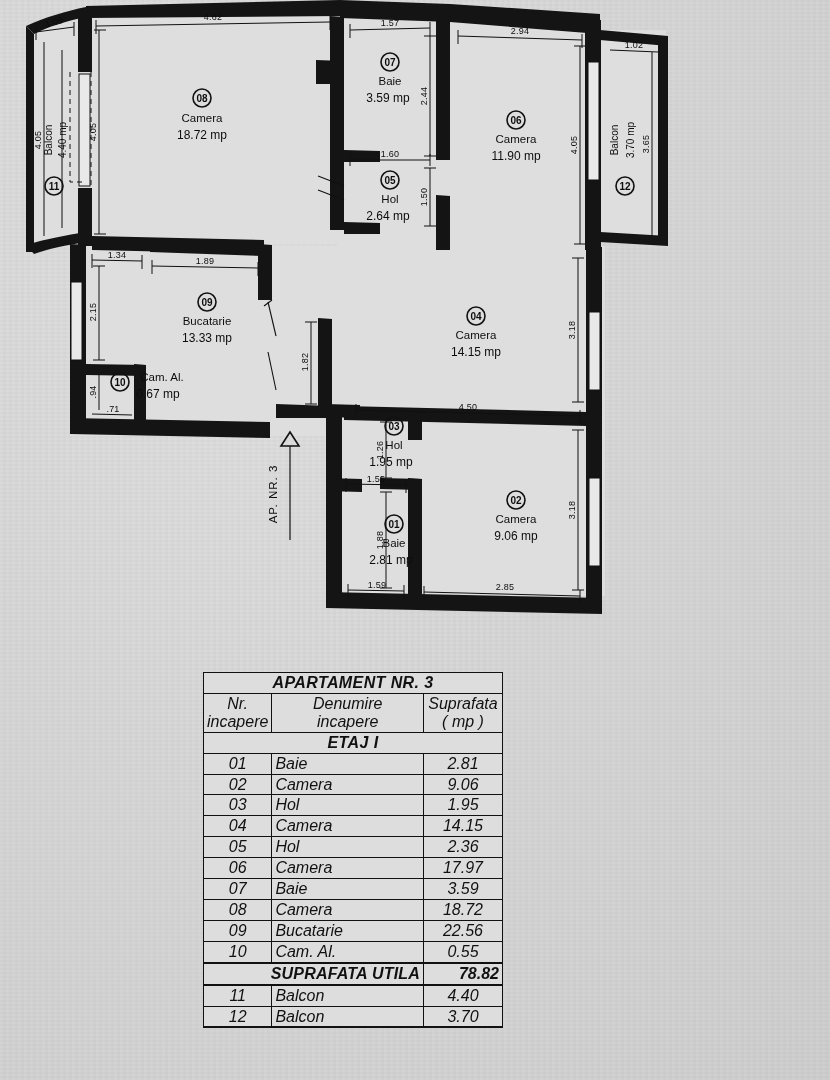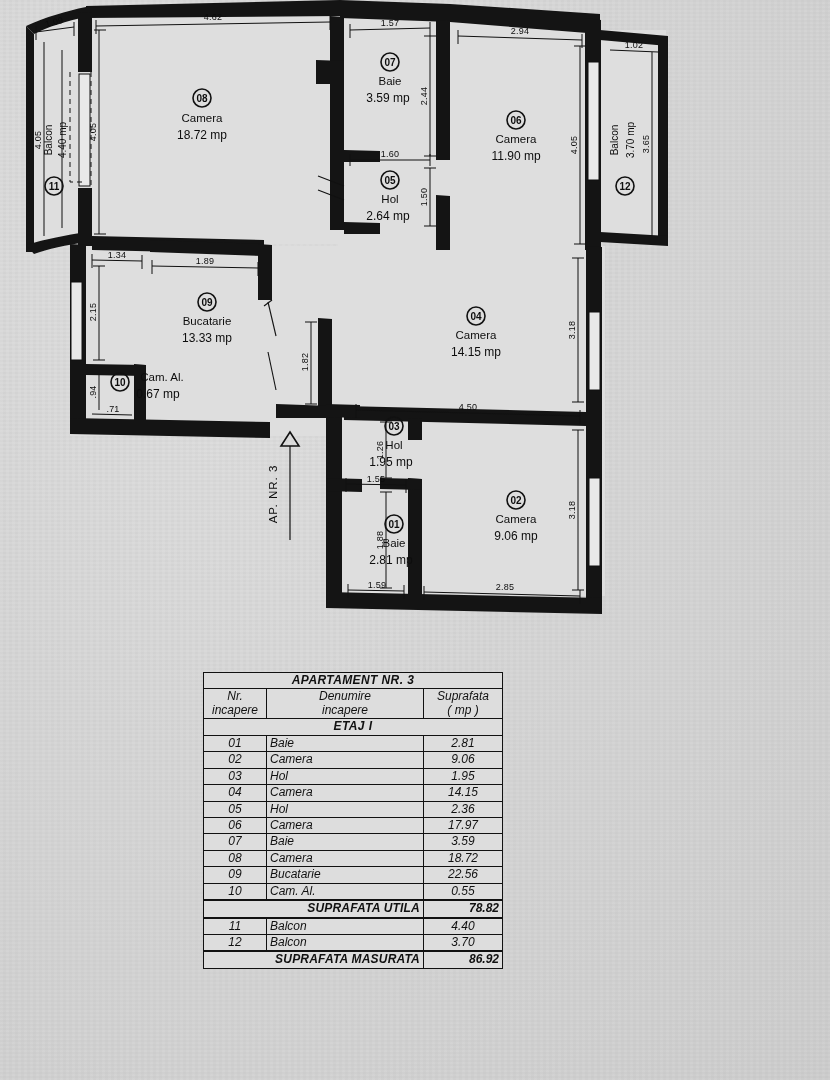--- a/index.html
+++ b/index.html
@@ -30,21 +30,21 @@
     border-collapse:collapse;
     width:300px;
     background:#dcdcdc;
     font-family:"Liberation Sans", sans-serif;
     font-style:italic;
     color:#111;
   }
   table.sched td{
     border:1.6px solid #111;
     padding:1px 3px;
-    font-size:12px;
+    font-size:16px;
     line-height:1.12;
     background:#dddddd;
   }
   .ttl{text-align:center;font-size:12.5px;font-weight:bold;letter-spacing:.4px;padding:4px 0;}
   .etaj{text-align:center;font-size:12.5px;font-weight:bold;letter-spacing:.4px;padding:3px 0;}
   .hd{text-align:center;font-size:11px;line-height:1.1;padding:3px 1px;}
   .cnum{text-align:center;width:56px;}
   .cname{text-align:left;padding-left:5px;}
   .carea{text-align:center;padding-left:7px;width:72px;}
   .sum{text-align:right;font-weight:bold;font-size:12px;letter-spacing:.2px;}
@@ -450,19 +450,15 @@
           <td class="cnum">11</td>
           <td class="cname">Balcon</td>
           <td class="carea">4.40</td>
         </tr>
       <tr>
           <td class="cnum thickb">12</td>
           <td class="cname thickb">Balcon</td>
           <td class="carea thickb">3.70</td>
         </tr>
 
-      <tr>
-        <td class="sum thick" colspan="2">SUPRAFATA MASURATA</td>
-        <td class="sumval thick">86.92</td>
-      </tr>
     </tbody>
   </table>
 </div>
 
 </body></html>

